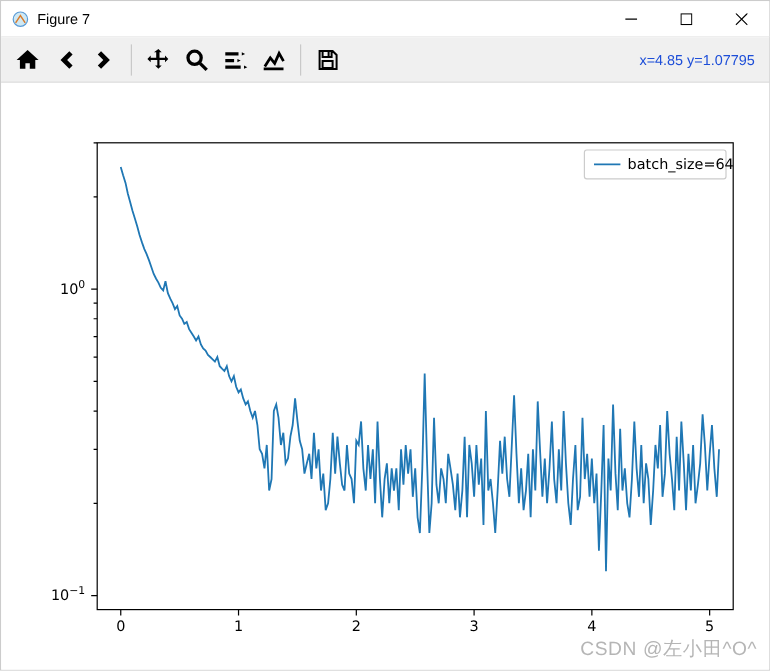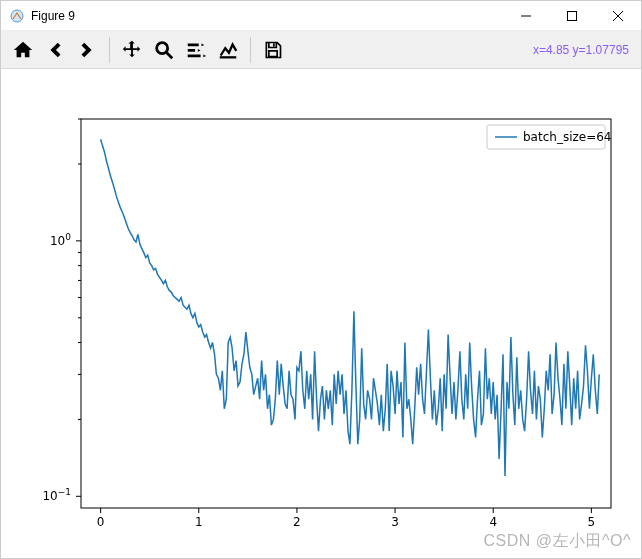--- a/index.html
+++ b/index.html
@@ -7,21 +7,21 @@
   .window { width:642px; height:559px; border:1px solid #ccc; display:flex; flex-direction:column; }
   .titlebar { height:30px; display:flex; align-items:center; background:#fff; border-bottom:1px solid #eee; }
   .titlebar .icon { width:16px; height:16px; margin:0 6px 0 8px; display:inline-block; }
   .titlebar .title { flex:0 0 auto; font-size:12px; color:#000; }
   .titlebar .spacer { flex:1; }
   .winbtn { width:46px; height:30px; display:flex; align-items:center; justify-content:center; color:#000; }
   .toolbar { height:38px; background:#f0f0f0; border-bottom:1px solid #d9d9d9; display:flex; align-items:center; padding:0 6px; }
   .tool { width:32px; height:32px; border-radius:3px; display:flex; align-items:center; justify-content:center; color:#000; }
   .sep { width:1px; height:26px; background:#c9c9c9; margin:0 6px; }
   .toolbar .spacer { flex:1; }
-  .coord { font-size:12px; color:#8b5cf6; padding-right:6px; white-space:pre; }
+  .coord { font-size:12px; color:#1d4ed8; padding-right:6px; white-space:pre; }
   .canvas { flex:1; position:relative; background:#fff; }
   svg.chart { position:absolute; inset:0; }
   .axis { stroke:#000; stroke-width:1; }
   .tick { stroke:#000; stroke-width:1; }
   .ticklabel { font-size:12px; fill:#000; font-family:"DejaVu Sans","Segoe UI",sans-serif; }
   .dataline { stroke:#1f77b4; stroke-width:1.5; fill:none; }
   .legendbox { fill:#fff; stroke:#ccc; stroke-width:1; }
   .legendtext { font-size:12px; fill:#000; font-family:"DejaVu Sans","Segoe UI",sans-serif; }
   .watermark { position:absolute; right:10px; bottom:6px; color:rgba(120,120,120,.55); font-size:16px; letter-spacing:.5px; pointer-events:none; font-family:"Microsoft YaHei","Segoe UI",sans-serif; }
 </style>
@@ -29,21 +29,21 @@
 <body>
 <div class="window">
 
   <div class="titlebar">
     <span class="icon">
       <svg viewBox="0 0 16 16">
           <circle cx="8" cy="8" r="6" fill="#cfe8f3" stroke="#5b9bd5"></circle>
           <path d="M4 11 L8 5 L12 11" stroke="#d97a29" stroke-width="1.2" fill="none"></path>
         </svg>
     </span>
-    <span class="title">Figure 9</span>
+    <span class="title">Figure 7</span>
     <span class="spacer"></span>
     <div class="winbtn">
       <svg width="10" height="10" viewBox="0 0 10 10">
           <path d="M0 5 H10" stroke="currentColor" stroke-width="1"></path>
         </svg>
     </div>
     <div class="winbtn">
       <svg width="10" height="10" viewBox="0 0 10 10">
           <rect x="0.5" y="0.5" width="9" height="9" fill="none" stroke="currentColor" stroke-width="1"></rect>
         </svg>

